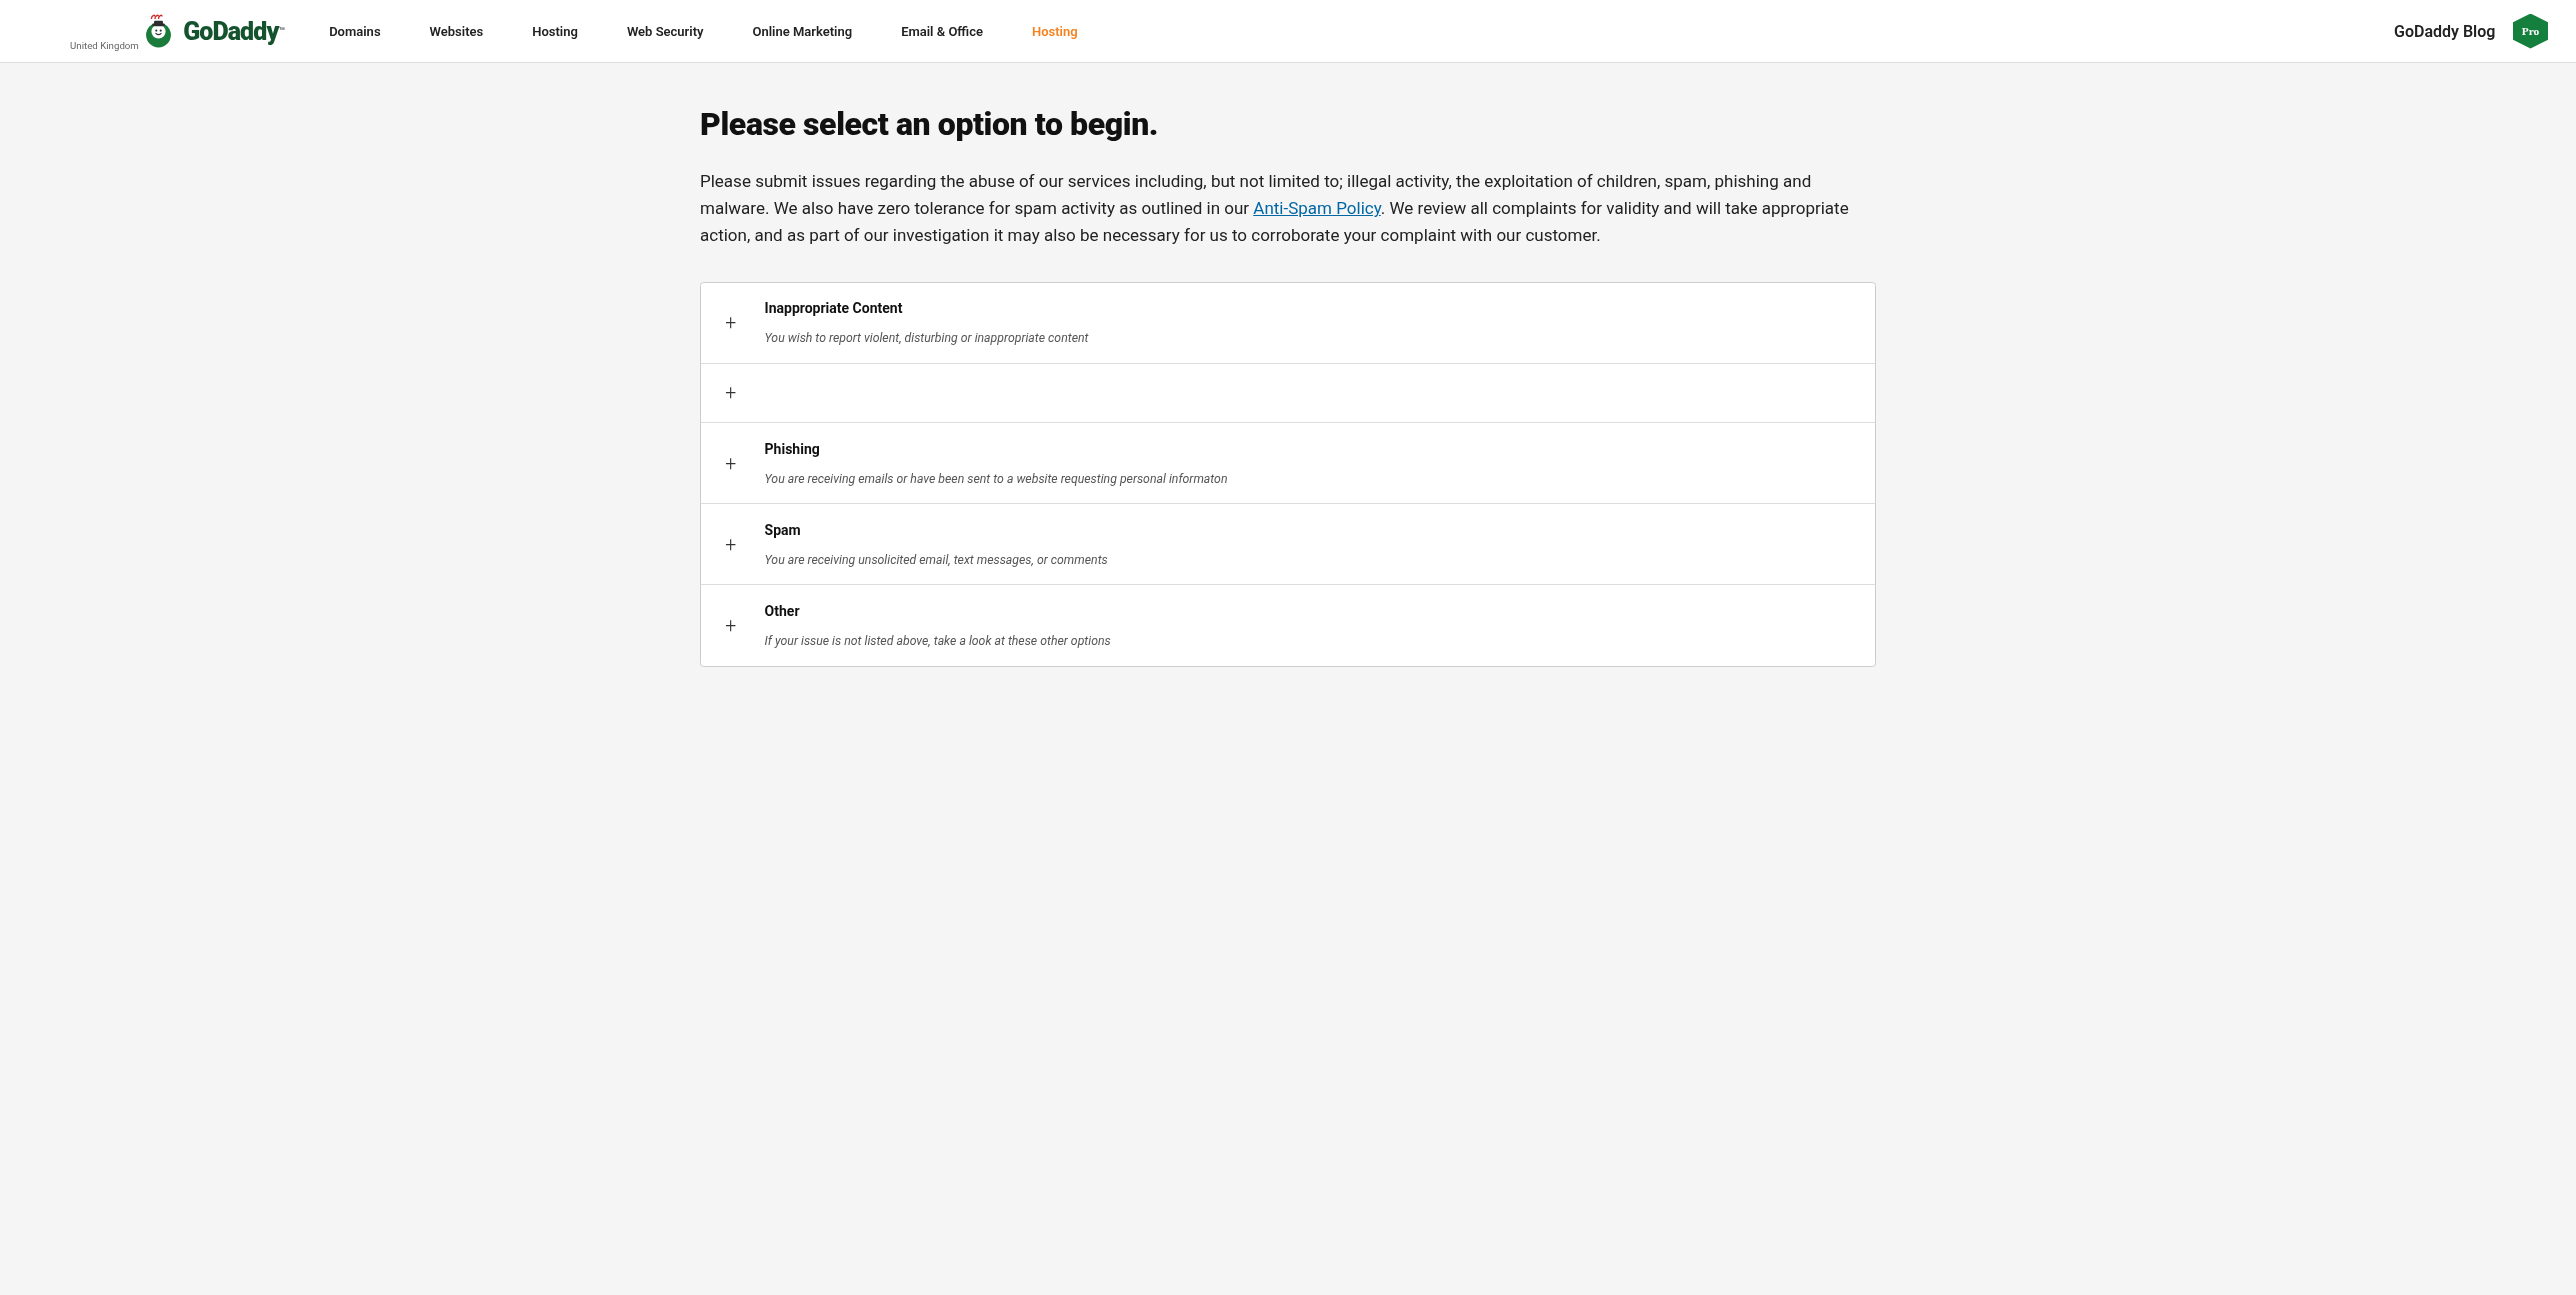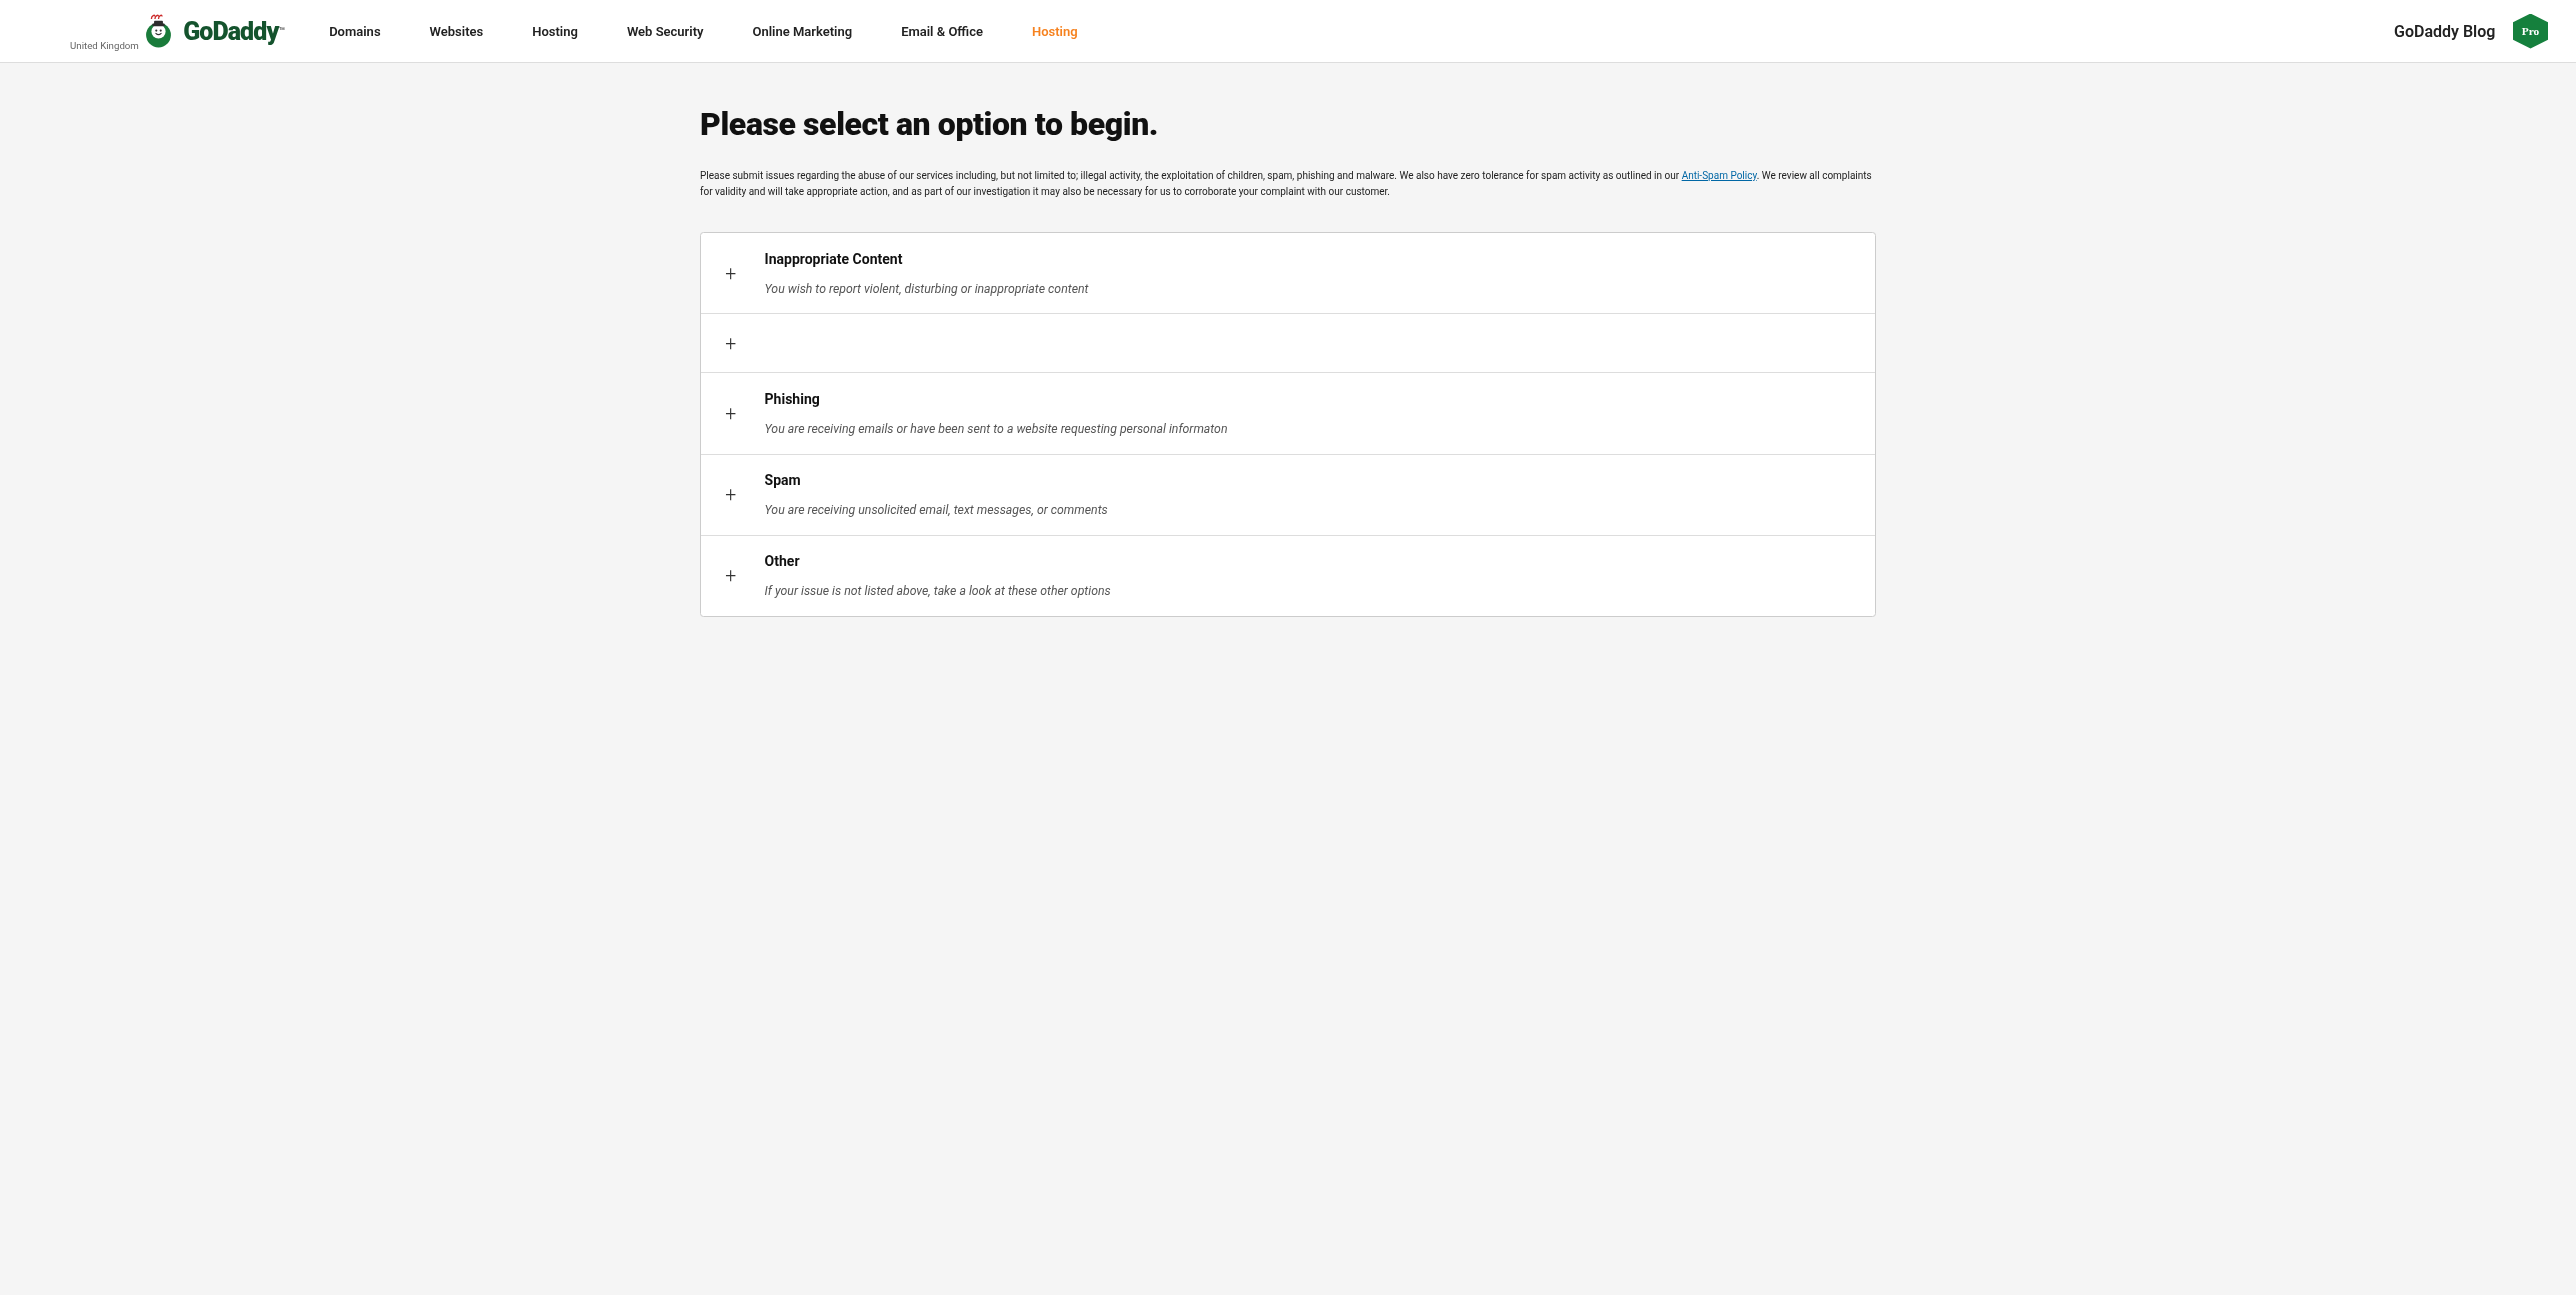--- a/index.html
+++ b/index.html
@@ -123,21 +123,21 @@
 
     .page-title {
       font-size: 32px;
       font-weight: 900;
       color: #111;
       margin-bottom: 25px;
       letter-spacing: -0.4px;
     }
 
     .intro-text {
-      font-size: 10px;
+      font-size: 17px;
       line-height: 1.6;
       color: #222;
       margin-bottom: 32px;
       max-width: 100%;
     }
 
     .anti-spam-link {
       color: #0067a5;
       text-decoration: underline;
       cursor: pointer;

